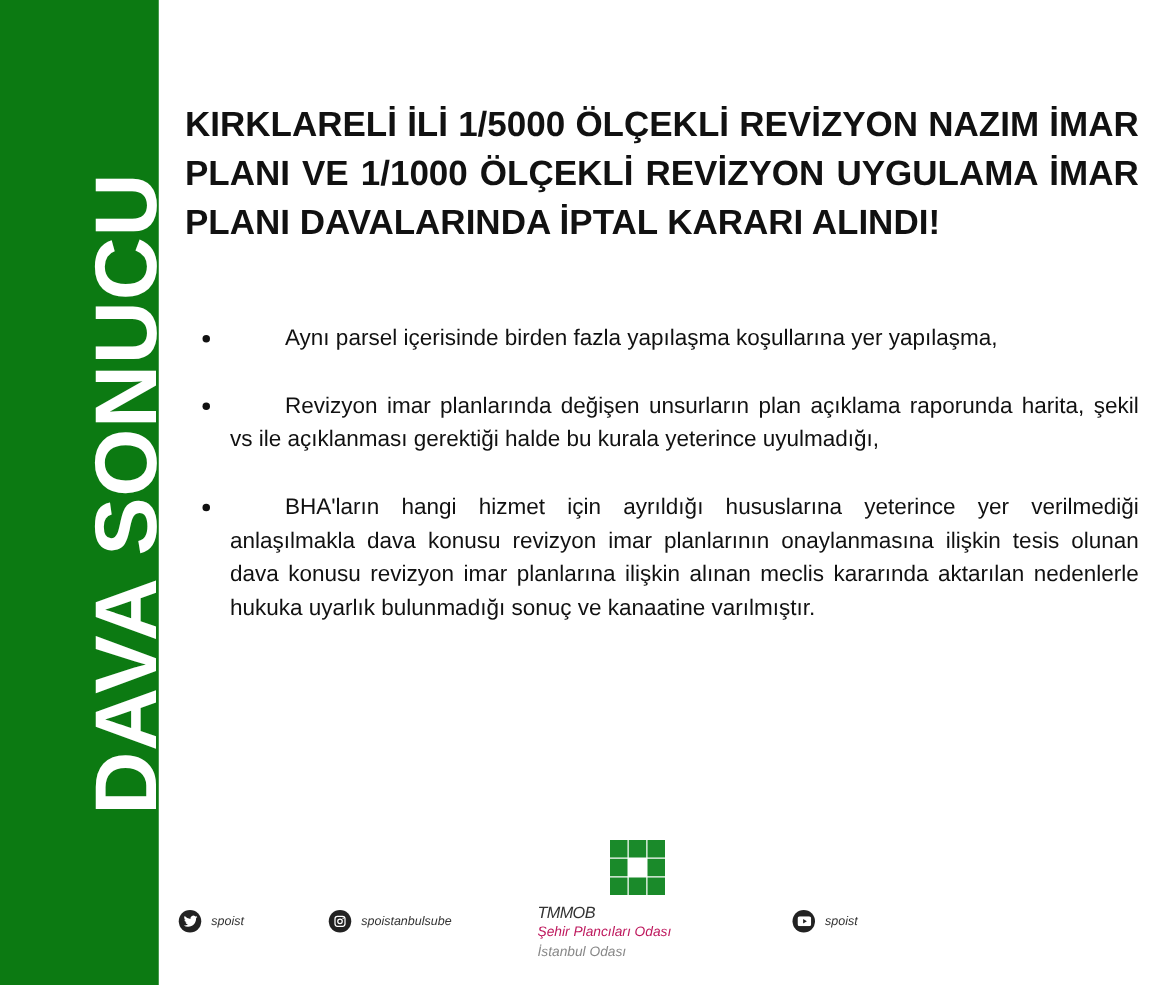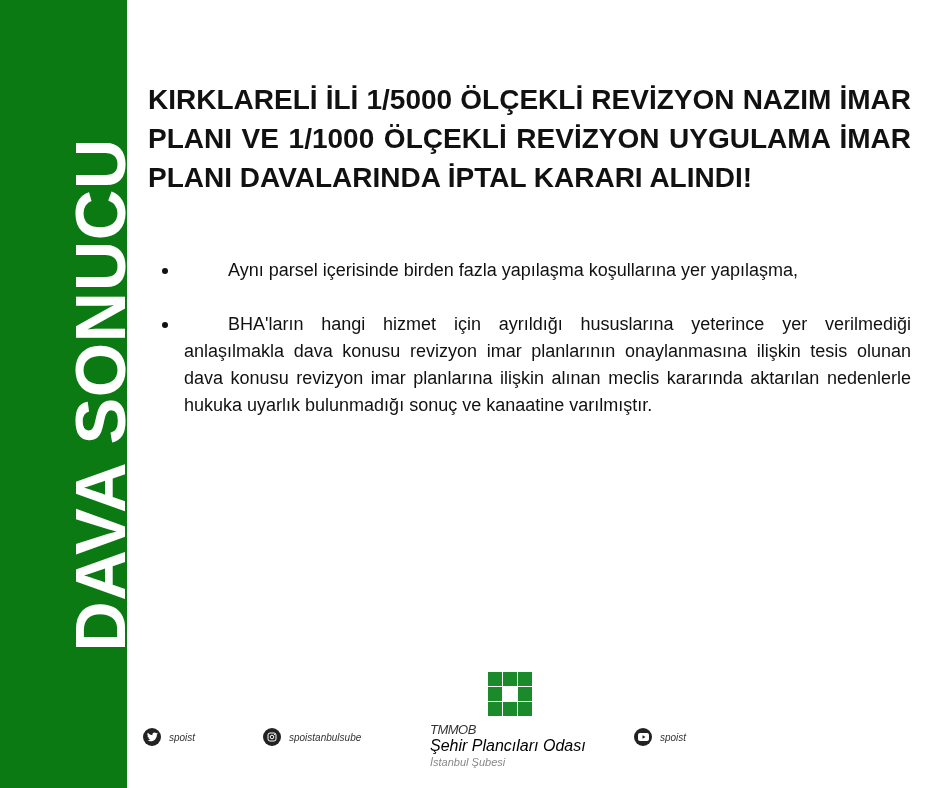--- a/index.html
+++ b/index.html
@@ -73,35 +73,36 @@
     position: absolute; left: 430px; top: 672px; width: 160px; text-align: left;
     pointer-events: auto;
   }
   .logo .grid {
     width: 44px; height: 44px; margin: 0 auto 6px auto;
     display: grid; grid-template-columns: repeat(3, 14px); grid-template-rows: repeat(3, 14px); gap: 1px;
   }
   .logo .grid span { background: #1a8a2a; }
   .logo .grid span.empty { background: #ffffff; }
   .logo .l1 { font-size: 13px; color: #333; line-height: 15px; letter-spacing: -0.5px; }
-  .logo .l2 { font-size: 16px; color: #000000; line-height: 18px; }
+  .logo .l2 { font-size: 11px; color: #be185d; line-height: 18px; }
   .logo .l3 { font-size: 11px; color: #888; line-height: 14px; }
 </style>
 </head>
 <body>
 
 <div class="sidebar">
   <div class="side-title">DAVA SONUCU</div>
 </div>
 
 <div class="content">
   <h1 class="headline">KIRKLARELİ İLİ 1/5000 ÖLÇEKLİ REVİZYON NAZIM İMAR PLANI VE 1/1000 ÖLÇEKLİ REVİZYON UYGULAMA İMAR PLANI DAVALARINDA İPTAL KARARI ALINDI!</h1>
 
   <ul class="points">
     <li><b>Aynı parsel içerisinde birden fazla yapılaşma koşulları</b><span>na yer yapılaşma,</span></li>
+    <li><b>Revizyon imar planlarında değişen unsurların plan açıklama raporunda harita, şekil vs ile açıklanması gerek</b><span>tiği halde bu kurala yeterince uyulmadığı,</span></li>
     <li><b>BHA'ların hangi hizmet için ayrıldığı hususlarına yeterince yer verilmediği</b><span> anlaşılmakla dava konusu revizyon imar planlarının onaylanmasına ilişkin tesis olunan dava konusu revizyon imar planlarına ilişkin alınan meclis kararında aktarılan nedenlerle hukuka uyarlık bulunmadığı sonuç ve kanaatine varılmıştır.</span></li>
   </ul>
 
 </div>
 
 <div class="footer">
   <div class="social" style="left:143px;">
     <span class="ico">
       <svg width="11" height="10" viewBox="0 0 24 20">
           <path fill="#fff" d="M24 2.4a9.8 9.8 0 0 1-2.8.8A4.9 4.9 0 0 0 23.3.5a9.9 9.9 0 0 1-3.1 1.2A4.9 4.9 0 0 0 11.8 6 14 14 0 0 1 1.7.9a4.9 4.9 0 0 0 1.5 6.6A4.9 4.9 0 0 1 1 6.9v.1a4.9 4.9 0 0 0 3.9 4.8 4.9 4.9 0 0 1-2.2.1 4.9 4.9 0 0 0 4.6 3.4A9.9 9.9 0 0 1 0 17.3 14 14 0 0 0 7.5 19.5c9.1 0 14-7.5 14-14v-.6A10 10 0 0 0 24 2.4z"></path>
@@ -128,21 +129,21 @@
         <span></span>
       <span></span>
         <span class="empty"></span>
         <span></span>
       <span></span>
         <span></span>
         <span></span>
     </div>
     <div class="l1">TMMOB</div>
     <div class="l2">Şehir Plancıları Odası</div>
-    <div class="l3">İstanbul Şubesi</div>
+    <div class="l3">İstanbul Odası</div>
   </div>
 
   <div class="social" style="left:634px;">
     <span class="ico">
       <svg width="11" height="8" viewBox="0 0 22 16">
           <rect x="0" y="0" width="22" height="16" rx="4" fill="#fff"></rect>
           <path d="M9 4.5 L15 8 L9 11.5 Z" fill="#222"></path>
         </svg>
     </span>
     <span>spoist</span>

